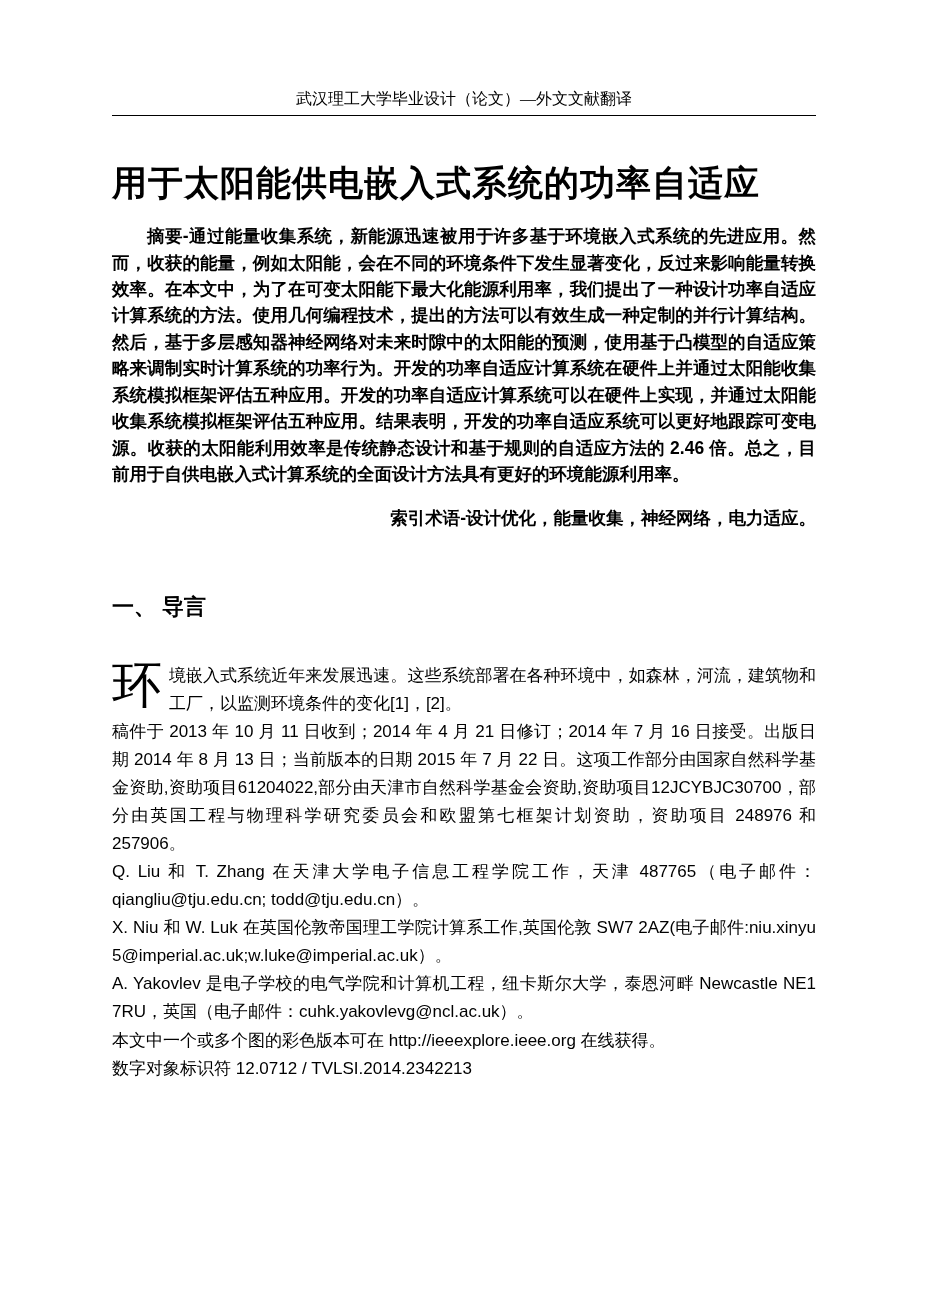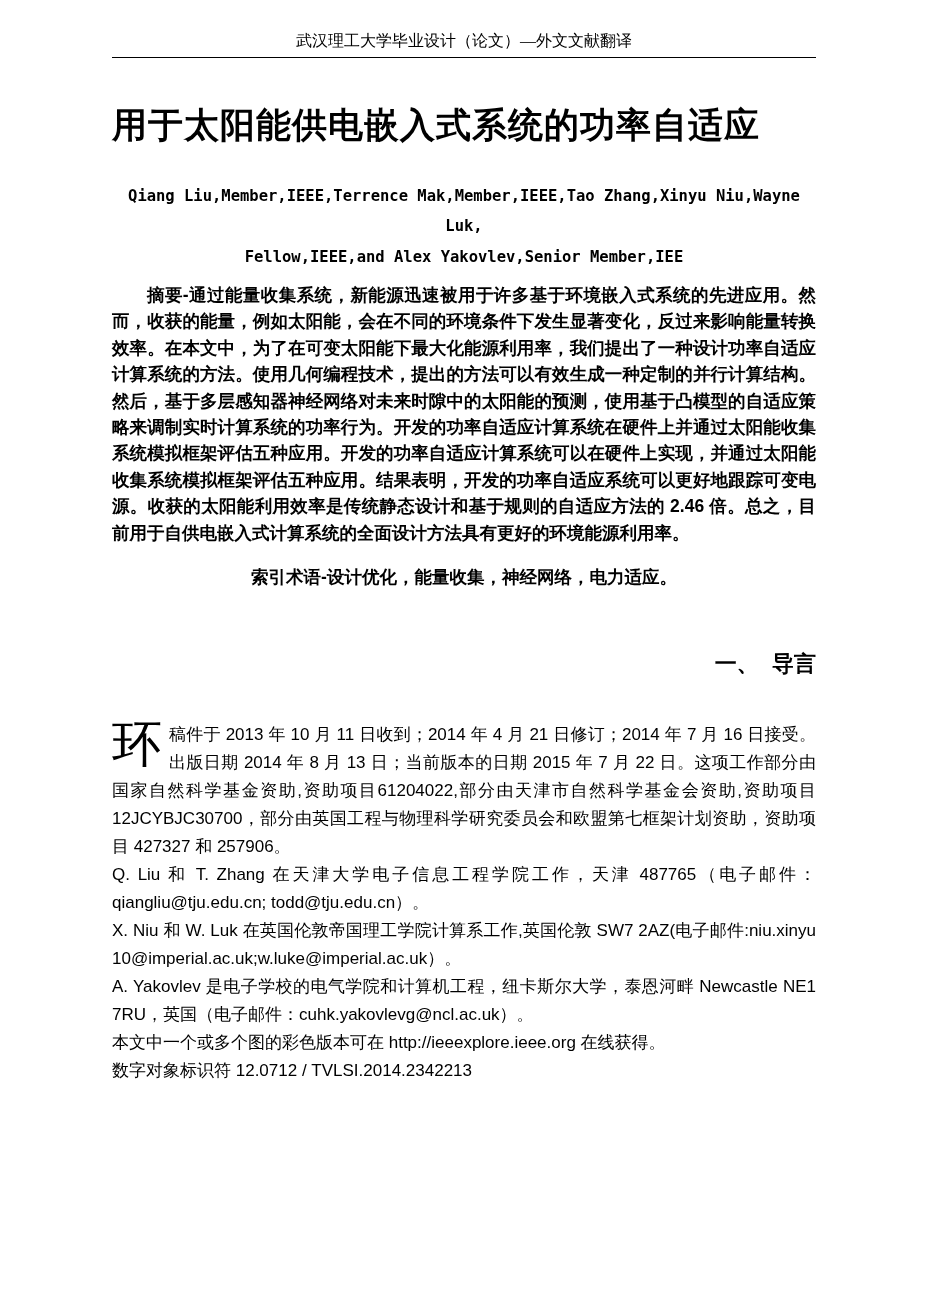--- a/index.html
+++ b/index.html
@@ -8,21 +8,21 @@
     background: #ffffff;
   }
   .page {
     position: relative;
     width: 926px;
     height: 1309px;
     margin: 0 auto;
     background: #ffffff;
     color: #000000;
     box-sizing: border-box;
-    padding: 30px 110px 0 112px;
+    padding: 88px 110px 0 112px;
     overflow: hidden;
     font-family: "Liberation Serif", serif;
   }
   .doc-header {
     text-align: center;
     font-size: 16px;
     line-height: 1.4;
     padding-bottom: 5px;
     border-bottom: 1.5px solid #000000;
     font-family: "Liberation Serif", serif;
@@ -51,30 +51,30 @@
     line-height: 1.51;
     text-align: justify;
     text-indent: 2em;
     font-family: "Liberation Sans", sans-serif;
   }
   .index-terms {
     margin-top: 1px;
     font-weight: bold;
     font-size: 17.5px;
     line-height: 1.51;
-    text-align: center;
+    text-align: right;
     font-family: "Liberation Sans", sans-serif;
   }
   .section-heading {
     margin-top: 62px;
-    text-align: right;
+    text-align: left;
     font-weight: bold;
     font-size: 22px;
     line-height: 1.3;
-    font-family: Liberation Mono, monospace;
+    font-family: Liberation Sans, sans-serif;
   }
   .body-block {
     margin-top: 40px;
     font-size: 17px;
     line-height: 1.65;
     text-align: justify;
     font-family: "Liberation Sans", sans-serif;
   }
   .body-block p {
     margin: 0;
@@ -94,36 +94,33 @@
 <div class="page">
 
   <div class="doc-header">
     <span>武汉理工大学毕业设计（论文）—外文文献翻译</span>
   </div>
 
   <div class="paper-title">
     <div>用于太阳能供电嵌入式系统的功率自适应</div>
   </div>
 
-  <div class="authors">
-    <div>Qiang Liu,Member,IEEE,Terrence Mak,Member,IEEE,Tao Zhang,Xinyu Niu,Wayne Luk,</div>
-    <div>Fellow,IEEE,and Alex Yakovlev,Senior Member,IEE</div>
-  </div>
 
   <p class="abstract">摘要-通过能量收集系统，新能源迅速被用于许多基于环境嵌入式系统的先进应用。然而，收获的能量，例如太阳能，会在不同的环境条件下发生显著变化，反过来影响能量转换效率。在本文中，为了在可变太阳能下最大化能源利用率，我们提出了一种设计功率自适应计算系统的方法。使用几何编程技术，提出的方法可以有效生成一种定制的并行计算结构。然后，基于多层感知器神经网络对未来时隙中的太阳能的预测，使用基于凸模型的自适应策略来调制实时计算系统的功率行为。开发的功率自适应计算系统在硬件上并通过太阳能收集系统模拟框架评估五种应用。开发的功率自适应计算系统可以在硬件上实现，并通过太阳能收集系统模拟框架评估五种应用。结果表明，开发的功率自适应系统可以更好地跟踪可变电源。收获的太阳能利用效率是传统静态设计和基于规则的自适应方法的 2.46 倍。总之，目前用于自供电嵌入式计算系统的全面设计方法具有更好的环境能源利用率。</p>
 
   <p class="index-terms">索引术语-设计优化，能量收集，神经网络，电力适应。</p>
 
   <div class="section-heading">一、 导言</div>
 
   <div class="body-block">
     <p>
       <span class="dropcap">环</span>
+      <span>境嵌入式系统近年来发展迅速。这些系统部署在各种环境中，如森林，河流，建筑物和工厂，以监测环境条件的变化[1]，[2]。</span>
     </p>
-    <p>稿件于 2013 年 10 月 11 日收到；2014 年 4 月 21 日修订；2014 年 7 月 16 日接受。出版日期 2014 年 8 月 13 日；当前版本的日期 2015 年 7 月 22 日。这项工作部分由国家自然科学基金资助,资助项目61204022,部分由天津市自然科学基金会资助,资助项目12JCYBJC30700，部分由英国工程与物理科学研究委员会和欧盟第七框架计划资助，资助项目 427327 和 257906。</p>
+    <p>稿件于 2013 年 10 月 11 日收到；2014 年 4 月 21 日修订；2014 年 7 月 16 日接受。出版日期 2014 年 8 月 13 日；当前版本的日期 2015 年 7 月 22 日。这项工作部分由国家自然科学基金资助,资助项目61204022,部分由天津市自然科学基金会资助,资助项目12JCYBJC30700，部分由英国工程与物理科学研究委员会和欧盟第七框架计划资助，资助项目 248976 和 257906。</p>
     <p>Q. Liu 和 T. Zhang 在天津大学电子信息工程学院工作，天津 487765（电子邮件：qiangliu@tju.edu.cn; todd@tju.edu.cn）。</p>
-    <p>X. Niu 和 W. Luk 在英国伦敦帝国理工学院计算系工作,英国伦敦 SW7 2AZ(电子邮件:niu.xinyu 10@imperial.ac.uk;w.luke@imperial.ac.uk）。</p>
+    <p>X. Niu 和 W. Luk 在英国伦敦帝国理工学院计算系工作,英国伦敦 SW7 2AZ(电子邮件:niu.xinyu 5@imperial.ac.uk;w.luke@imperial.ac.uk）。</p>
     <p>A. Yakovlev 是电子学校的电气学院和计算机工程，纽卡斯尔大学，泰恩河畔 Newcastle NE1 7RU，英国（电子邮件：cuhk.yakovlevg@ncl.ac.uk）。</p>
     <p>本文中一个或多个图的彩色版本可在 http://ieeexplore.ieee.org 在线获得。</p>
     <p>数字对象标识符 12.0712 / TVLSI.2014.2342213</p>
   </div>
 
 </div>
 
 </body></html>

